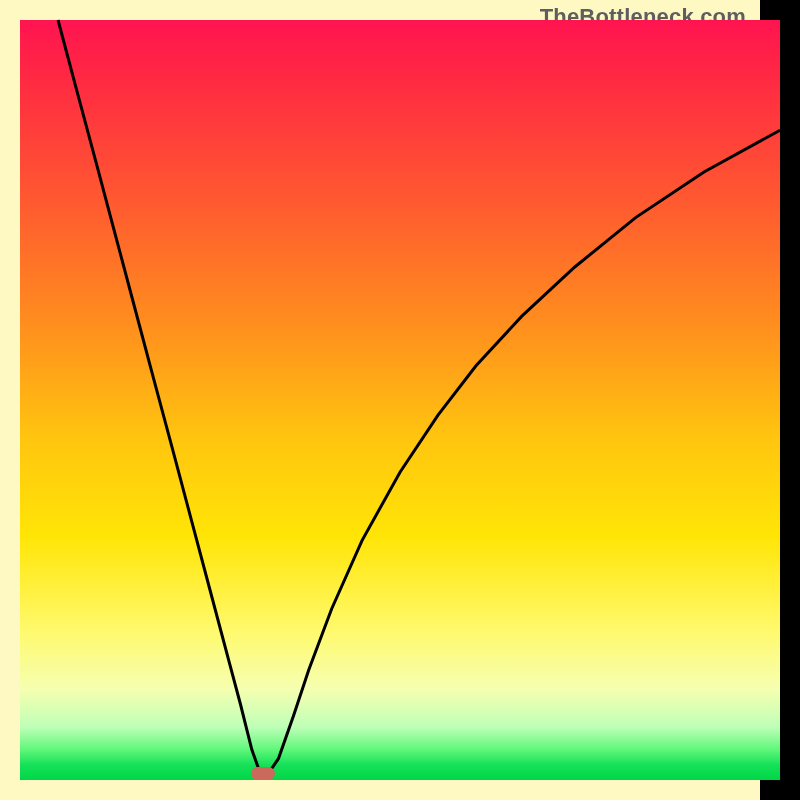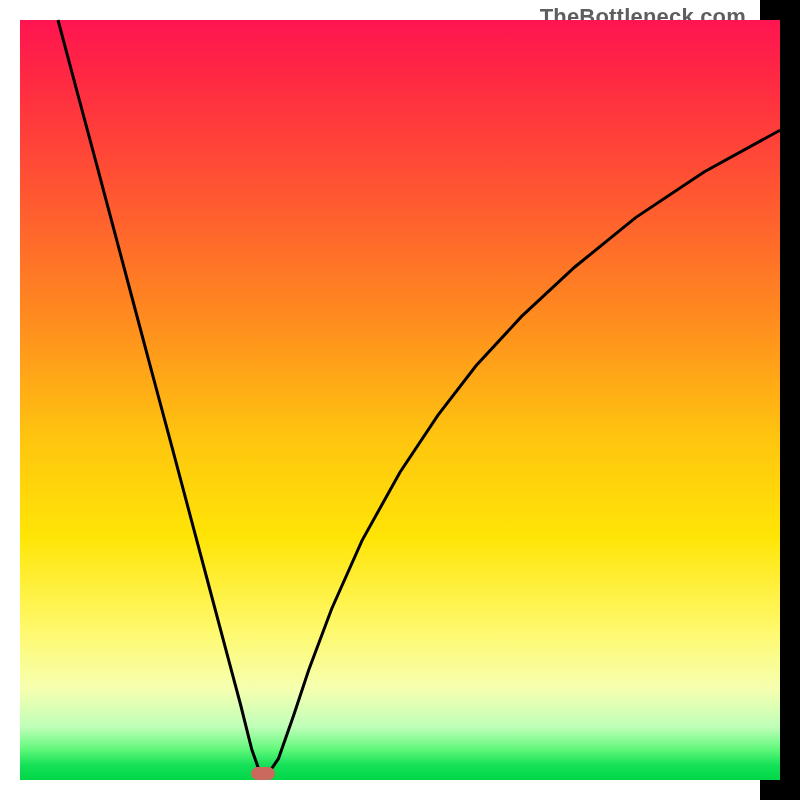--- a/index.html
+++ b/index.html
@@ -8,21 +8,21 @@
     width: 800px;
     height: 800px;
     overflow: hidden;
     font-family: Arial, Helvetica, sans-serif;
     background: #000;
   }
   .frame {
     position: relative;
     width: 760px;
     height: 800px;
-    background: #ffffff;
+    background: #fef9c3;
   }
   .watermark {
     position: absolute;
     top: 4px;
     right: 14px;
     font-size: 22px;
     font-weight: 600;
     color: #5e5e5e;
     letter-spacing: 0.2px;
     user-select: none;

